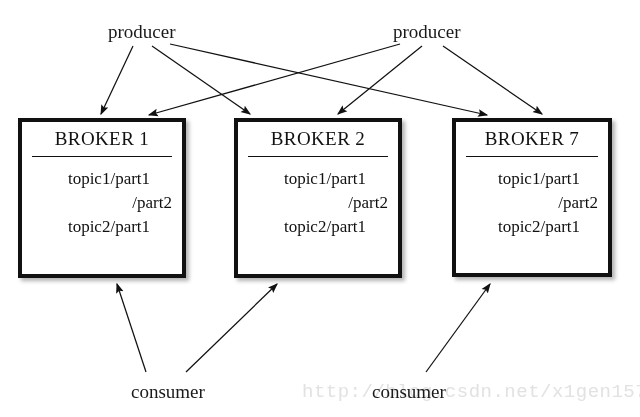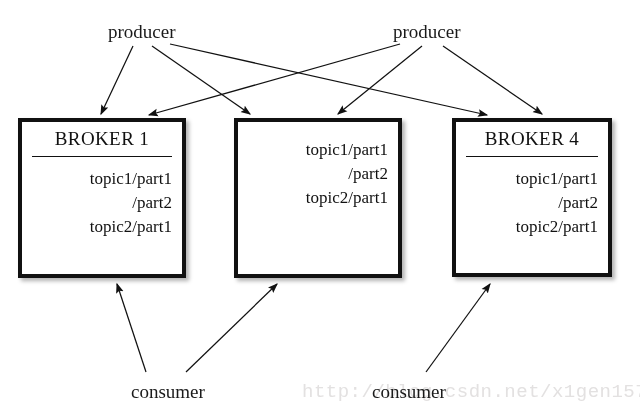--- a/index.html
+++ b/index.html
@@ -49,21 +49,21 @@
     letter-spacing: 0.4px;
     white-space: nowrap;
   }
   .broker-body {
     padding-top: 10px;
     font-family: "Liberation Serif", "DejaVu Serif", serif;
     font-size: 17px;
     color: #111111;
     line-height: 1.42;
   }
-  .topic-line      { text-align: right;  padding-left: 14px; white-space: nowrap; }
+  .topic-line      { text-align: center;  padding-left: 14px; white-space: nowrap; }
   .topic-line.ind  { text-align: right;  padding-left: 58px; white-space: nowrap; }
   #edges {
     position: absolute;
     left: 0; top: 0;
     width: 640px;
     height: 417px;
     pointer-events: none;
   }
   .watermark {
     position: absolute;
@@ -110,31 +110,32 @@
       <div class="broker-body">
         <div class="topic-line">topic1/part1</div>
         <div class="topic-line ind">/part2</div>
         <div class="topic-line">topic2/part1</div>
       </div>
     </div>
   </div>
 
   <div class="broker-box" style="left:234px; top:118px; width:168px; height:160px;">
     <div class="broker-inner">
+      <div class="broker-title">BROKER 2</div>
       <div class="broker-body">
         <div class="topic-line">topic1/part1</div>
         <div class="topic-line ind">/part2</div>
         <div class="topic-line">topic2/part1</div>
       </div>
     </div>
   </div>
 
   <div class="broker-box" style="left:452px; top:118px; width:160px; height:159px;">
     <div class="broker-inner">
-      <div class="broker-title">BROKER 4</div>
+      <div class="broker-title">BROKER 7</div>
       <div class="broker-body">
         <div class="topic-line">topic1/part1</div>
         <div class="topic-line ind">/part2</div>
         <div class="topic-line">topic2/part1</div>
       </div>
     </div>
   </div>
 
   <div class="node-label" style="left:131px; top:382px;">consumer</div>
 

